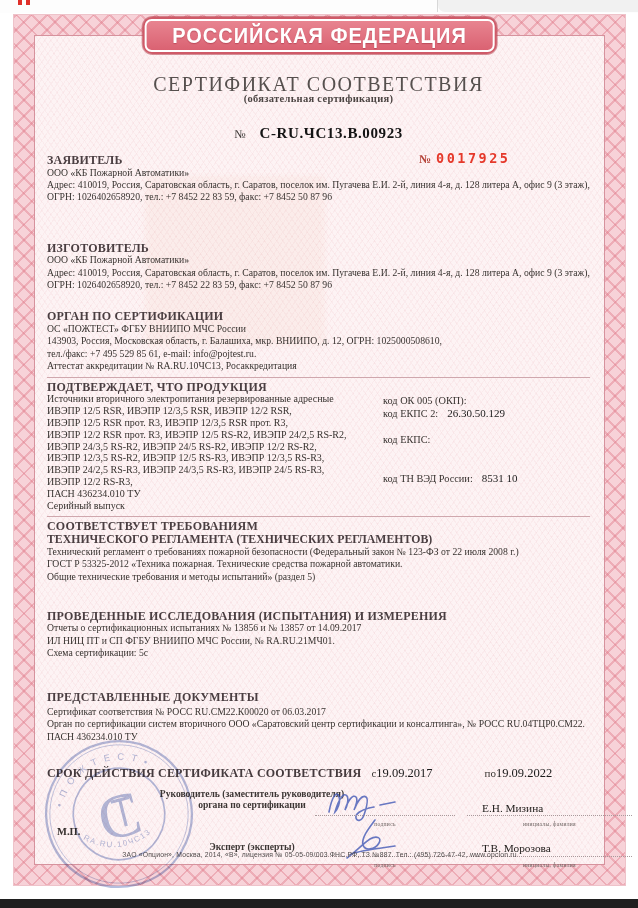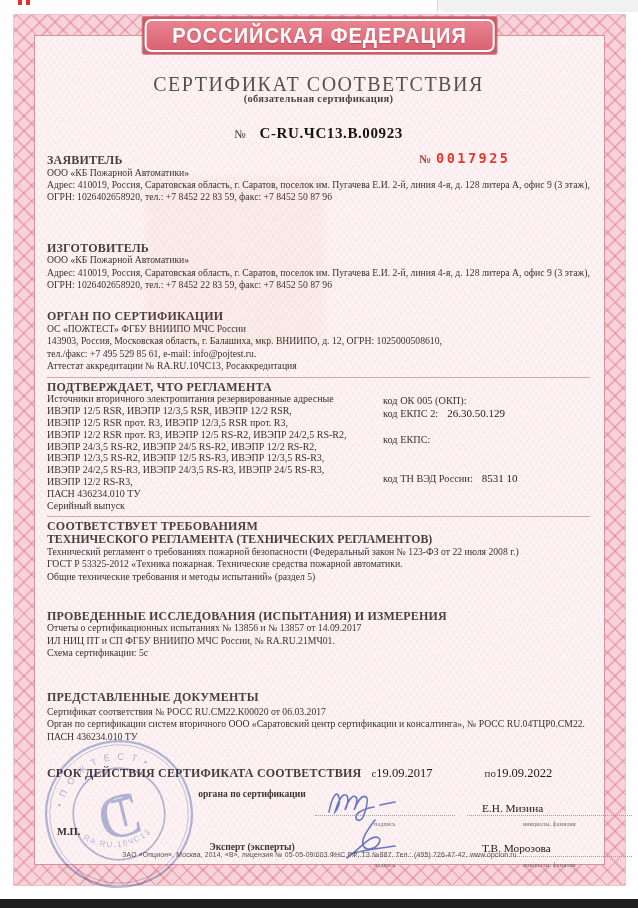--- a/index.html
+++ b/index.html
@@ -29,21 +29,21 @@
       repeating-linear-gradient(55deg, rgba(226,150,160,.09) 0 1px, transparent 1px 5px),
       repeating-linear-gradient(-55deg, rgba(226,150,160,.09) 0 1px, transparent 1px 5px),
       #fdf3f4;
   }
   .watermark{position:absolute;left:110px;top:140px;width:180px;height:170px;
     background:rgba(230,150,118,.07);filter:blur(3px);}
 
   
   .banner{
     position:absolute;top:1px;left:50%;transform:translateX(-50%);
-    background:#cf5a68;border-radius:2px;padding:2px;box-shadow:0 0 0 1px rgba(180,60,75,.55);
+    background:#cf5a68;border-radius:10px;padding:2px;box-shadow:0 0 0 1px rgba(180,60,75,.55);
   }
   .banner-in{
     background:linear-gradient(#e88490,#da6272);border:2px solid #ffffff;border-radius:7px;
     padding:3px 26px 4px 26px;
   }
   .banner-text{
     font-family:"Liberation Sans", sans-serif;font-weight:bold;font-size:20px;line-height:22px;
     color:#ffffff;letter-spacing:1px;white-space:nowrap;display:inline-block;transform:scaleY(1.08);
     text-shadow:0 1px 1px rgba(150,40,55,.45);
   }
@@ -135,21 +135,21 @@
         <div class="h">ОРГАН ПО СЕРТИФИКАЦИИ</div>
         <div>ОС «ПОЖТЕСТ» ФГБУ ВНИИПО МЧС России</div>
         <div>143903, Россия, Московская область, г. Балашиха, мкр. ВНИИПО, д. 12, ОГРН: 1025000508610,</div>
         <div>тел./факс: +7 495 529 85 61, e-mail: info@pojtest.ru.</div>
         <div>Аттестат аккредитации № RA.RU.10ЧС13, Росаккредитация</div>
       </div>
 
       <hr class="rule">
 
       <div class="sec">
-        <div class="h">ПОДТВЕРЖДАЕТ, ЧТО РЕГЛАМЕНТА</div>
+        <div class="h">ПОДТВЕРЖДАЕТ, ЧТО ПРОДУКЦИЯ</div>
         <div class="prod-wrap">
           <div class="prod-lines">
             <div>Источники вторичного электропитания резервированные адресные</div>
             <div>ИВЭПР 12/5 RSR, ИВЭПР 12/3,5 RSR, ИВЭПР 12/2 RSR,</div>
             <div>ИВЭПР 12/5 RSR прот. R3, ИВЭПР 12/3,5 RSR прот. R3,</div>
             <div>ИВЭПР 12/2 RSR прот. R3, ИВЭПР 12/5 RS-R2, ИВЭПР 24/2,5 RS-R2,</div>
             <div>ИВЭПР 24/3,5 RS-R2, ИВЭПР 24/5 RS-R2, ИВЭПР 12/2 RS-R2,</div>
             <div>ИВЭПР 12/3,5 RS-R2, ИВЭПР 12/5 RS-R3, ИВЭПР 12/3,5 RS-R3,</div>
             <div>ИВЭПР 24/2,5 RS-R3, ИВЭПР 24/3,5 RS-R3, ИВЭПР 24/5 RS-R3,</div>
             <div>ИВЭПР 12/2 RS-R3,</div>
@@ -201,20 +201,21 @@
         <span class="date">19.09.2017</span>
         <span class="sp"></span>
         <span class="lab">по</span>
         <span class="date">19.09.2022</span>
       </div>
 
       <div class="sigs">
         <div class="mp">М.П.</div>
 
         <div class="role" style="top:4px">
+          <div>Руководитель (заместитель руководителя)</div>
           <div>органа по сертификации</div>
         </div>
         <svg class="sigsvg" style="left:278px;top:-4px" width="92" height="42" viewBox="0 0 92 42">
           <path d="M4,32 C7,16 12,10 14,17 C16,22 12,30 10,32 C14,18 19,12 22,16 C24,19 22,27 20,30 C23,20 28,14 31,17 C33,19 31,26 29,30 C32,22 37,14 41,17 C44,19 41,29 39,35 C37,41 32,42 31,38 C30,34 36,30 44,28 L49,27 M55,25 L70,22" fill="none" stroke="#4d61b8" stroke-width="1.6" stroke-linecap="round" opacity=".85"></path>
         </svg>
         <div class="sigline" style="left:268px;top:31px;width:140px"></div>
         <div class="cap" style="left:268px;top:34px;width:140px">подпись</div>
         <div class="sname" style="left:435px;top:18px">Е.Н. Мизина</div>
         <div class="sigline" style="left:420px;top:31px;width:165px"></div>
         <div class="cap" style="left:420px;top:34px;width:165px">инициалы, фамилия</div>

